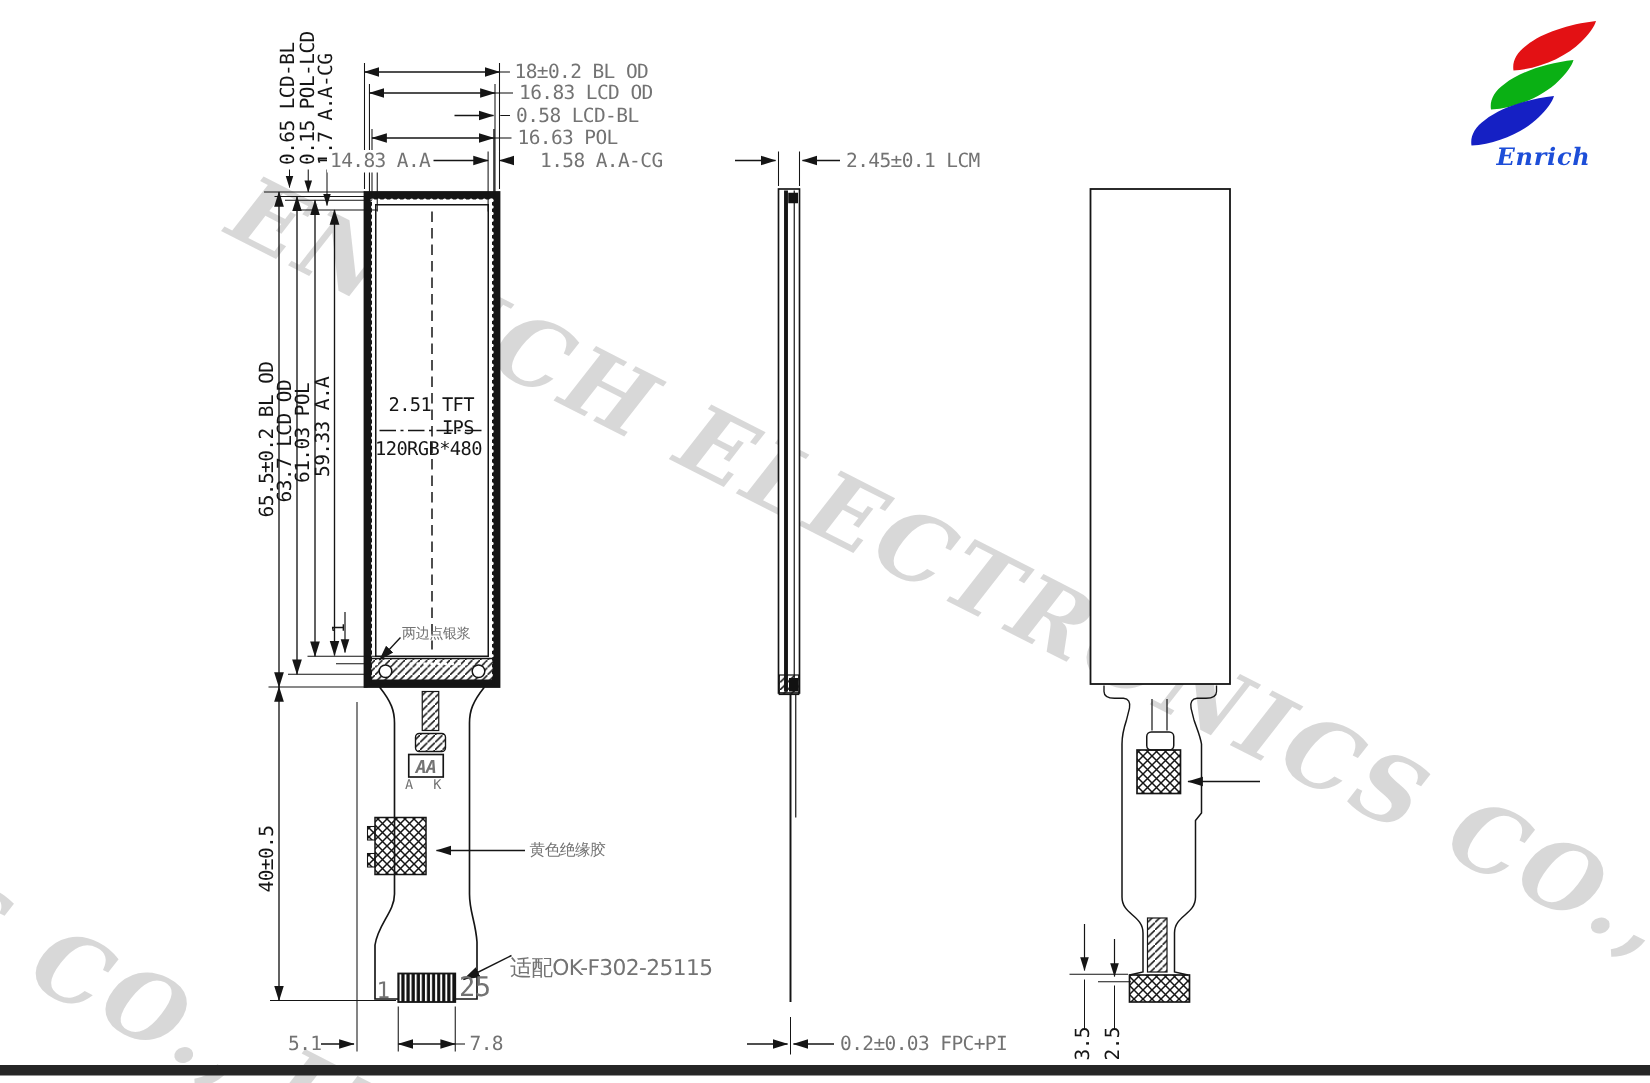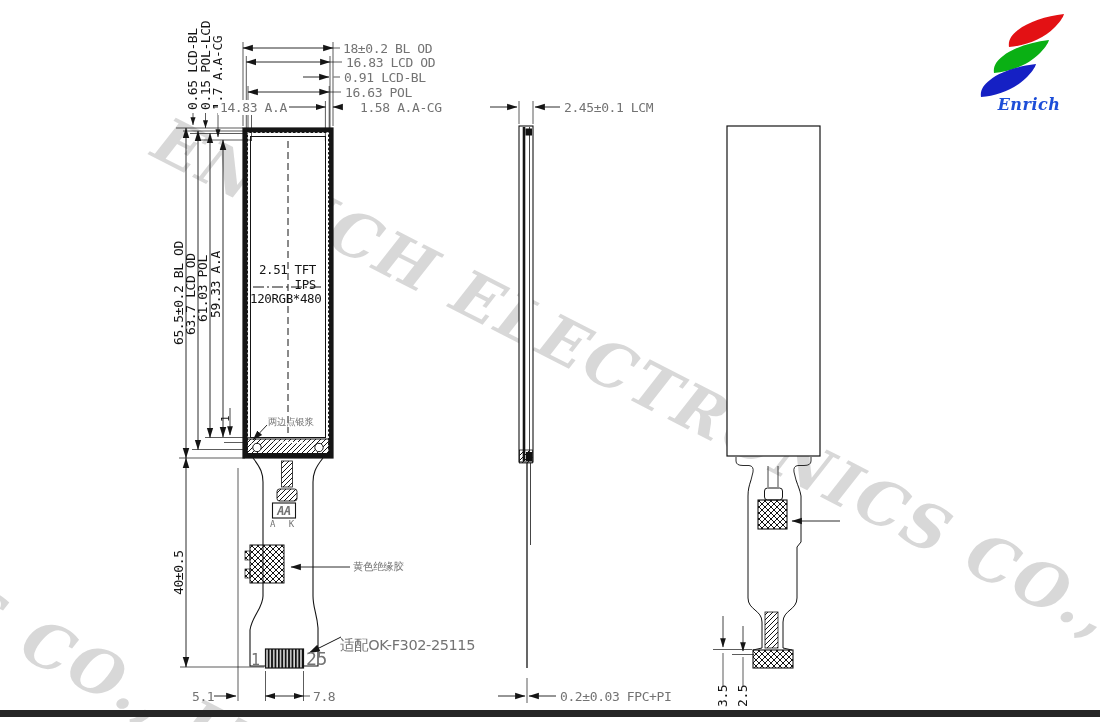--- a/index.html
+++ b/index.html
@@ -146,21 +146,21 @@
       <path transform="translate(980,64)" fill="#1520c4" d="M56,0 C38,2 20,8 10,16 C3,21 0,27 1,33 C18,32 36,24 46,14 C51,9 55,4 56,0 Z"></path>
     </g>
   </svg>
 
   <div class="vdim" style="left:200px;top:95px;">0.65 LCD-BL</div>
   <div class="vdim" style="left:212.5px;top:95px;">0.15 POL-LCD</div>
   <div class="vdim" style="left:225px;top:95px;">1.7 A.A-CG</div>
 
   <div class="dim" style="left:343px;top:41px;">18±0.2 BL OD</div>
   <div class="dim" style="left:346px;top:55px;">16.83 LCD OD</div>
-  <div class="dim" style="left:344px;top:70px;">0.91 LCD-BL</div>
+  <div class="dim" style="left:344px;top:70px;">0.58 LCD-BL</div>
   <div class="dim" style="left:345px;top:85px;">16.63 POL</div>
   <div class="dim" style="left:218px;top:100px;background:#fff;padding:0 2px;">14.83 A.A</div>
   <div class="dim" style="left:344px;top:100px;margin-left:16px;">1.58 A.A-CG</div>
 
   <div class="vdim" style="left:186px;top:330px;">65.5±0.2 BL OD</div>
   <div class="vdim" style="left:198px;top:320px;">63.7 LCD OD</div>
   <div class="vdim" style="left:210px;top:307px;">61.03 POL</div>
   <div class="vdim" style="left:223px;top:303px;">59.33 A.A</div>
   <div class="vdim" style="left:233px;top:407px;font-size:11px;">1</div>
   <div class="vdim" style="left:186px;top:580px;">40±0.5</div>

